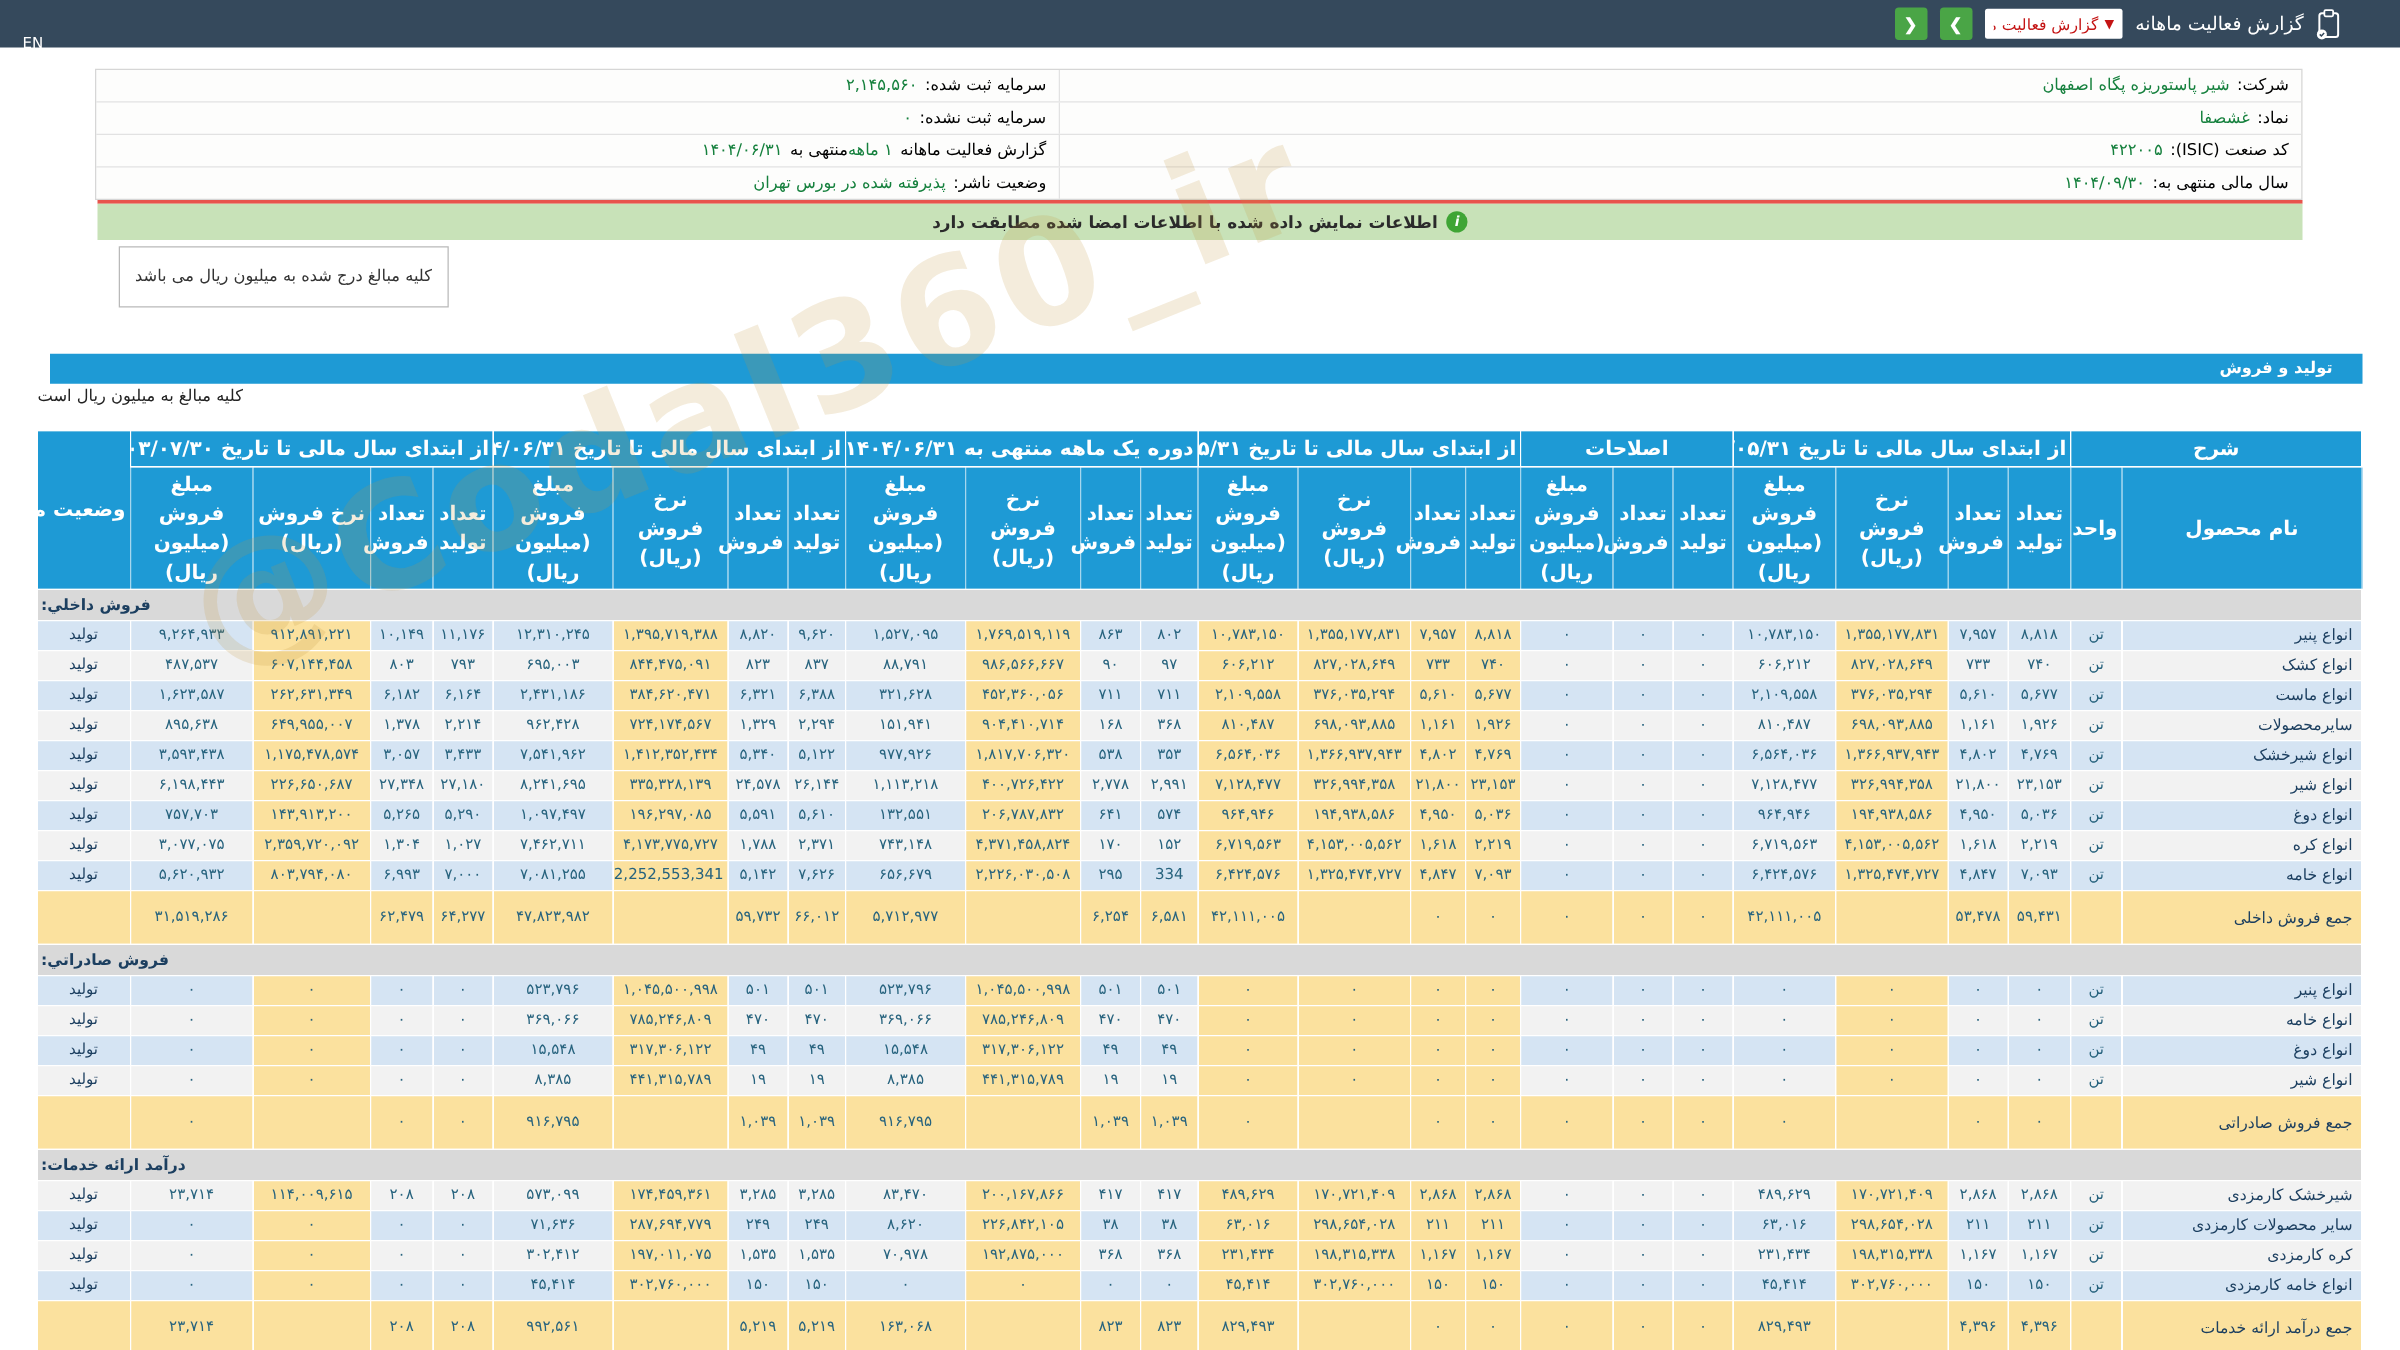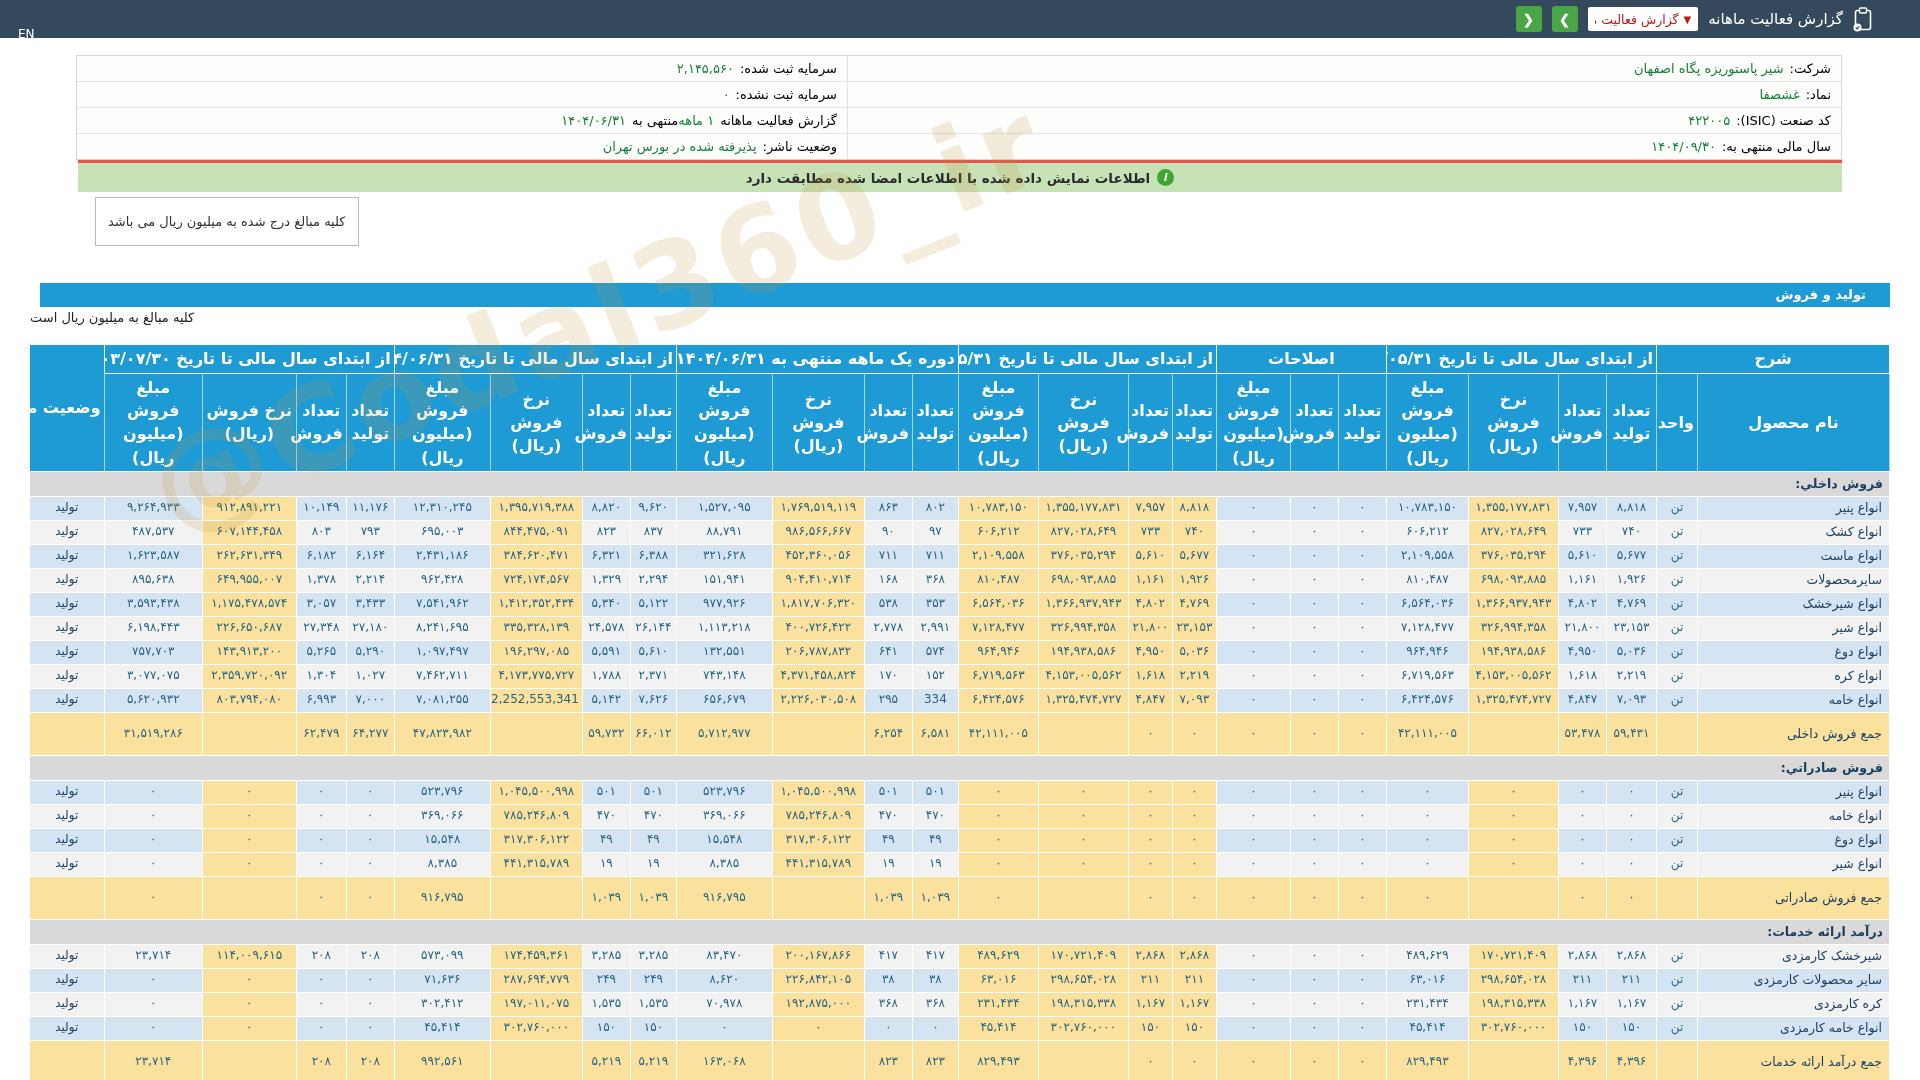--- a/index.html
+++ b/index.html
@@ -47,21 +47,21 @@
   thead tr.grp th{height:24px;white-space:nowrap;overflow:hidden;}
   thead tr.sub th{height:52px;}
   thead th.status-h{white-space:normal;}
   tbody td{border:1px solid #fff;text-align:center;font-size:12px;color:#27637e;
            padding:1px 3px;height:21px;line-height:1.3;overflow:hidden;}
   tbody td.name{text-align:right;padding-right:7px;color:#1c3f60;font-size:12.5px;}
   tbody td.status{color:#1c3f60;}
   tr.stripe-b td{background:#d5e4f3;}
   tr.stripe-w td{background:#f2f2f2;}
   tbody td.cream{background:#fbe19e;}
-  tr.sec td{background:#d9d9d9;color:#1c3f60;font-weight:bold;text-align:right;
+  tr.sec td{background:#d9d9d9;color:#1c3f60;font-weight:bold;text-align:left;
             padding-right:6px;height:22px;font-size:12.5px;}
   tr.total td{background:#fbe19e;height:40px;}
   
   .watermark{position:absolute;top:430px;left:130px;font-size:118px;font-weight:bold;
              color:rgba(193,152,62,.18);transform:rotate(-22deg);transform-origin:left top;
              letter-spacing:5px;pointer-events:none;z-index:5;direction:ltr;white-space:nowrap;}
 </style>
 </head>
 <body>
 

